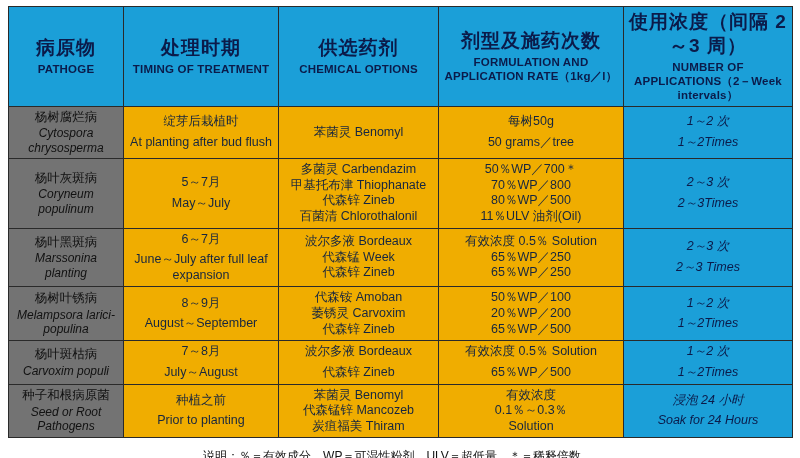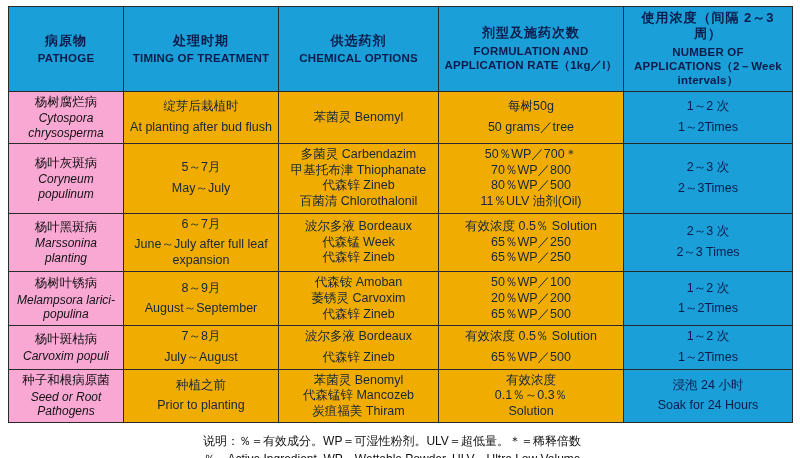--- a/index.html
+++ b/index.html
@@ -37,47 +37,48 @@
 
   thead th{
     background:#1b9fd8;
     color:#0b1b4a;
     font-weight:bold;
     font-size:12.5px;
     padding:5px 4px 6px 4px;
   }
   thead .cn{
     display:block;
-    font-size:13px;
+    font-size:19px;
     letter-spacing:1px;
     margin-bottom:2px;
   }
   thead .en{
     display:block;
     font-size:11.5px;
     letter-spacing:.2px;
   }
 
   td.name{
-    background:#f9a8d4;
+    background:#737373;
     color:#111;
     font-size:12px;
   }
   td.name .cn{display:block;font-size:12.5px;margin-bottom:1px;}
   td.name .sci{display:block;font-style:italic;font-size:12px;line-height:1.2;text-align:center;}
 
   td.timing, td.chem, td.rate{
     background:#f0ad00;
     color:#16263f;
     font-size:12.5px;
   }
   td.apps{
     background:#1b9fd8;
     color:#0b1b4a;
     font-size:12.5px;
+    font-style:italic;
   }
   td .cn{display:block;}
   td .en{display:block;}
   td .line{display:block;white-space:nowrap;}
   td.chem .line, td.rate .line{text-align:center;}
   .sp{height:5px;display:block;}
 
   .footer{
     margin-top:9px;
     text-align:right;

